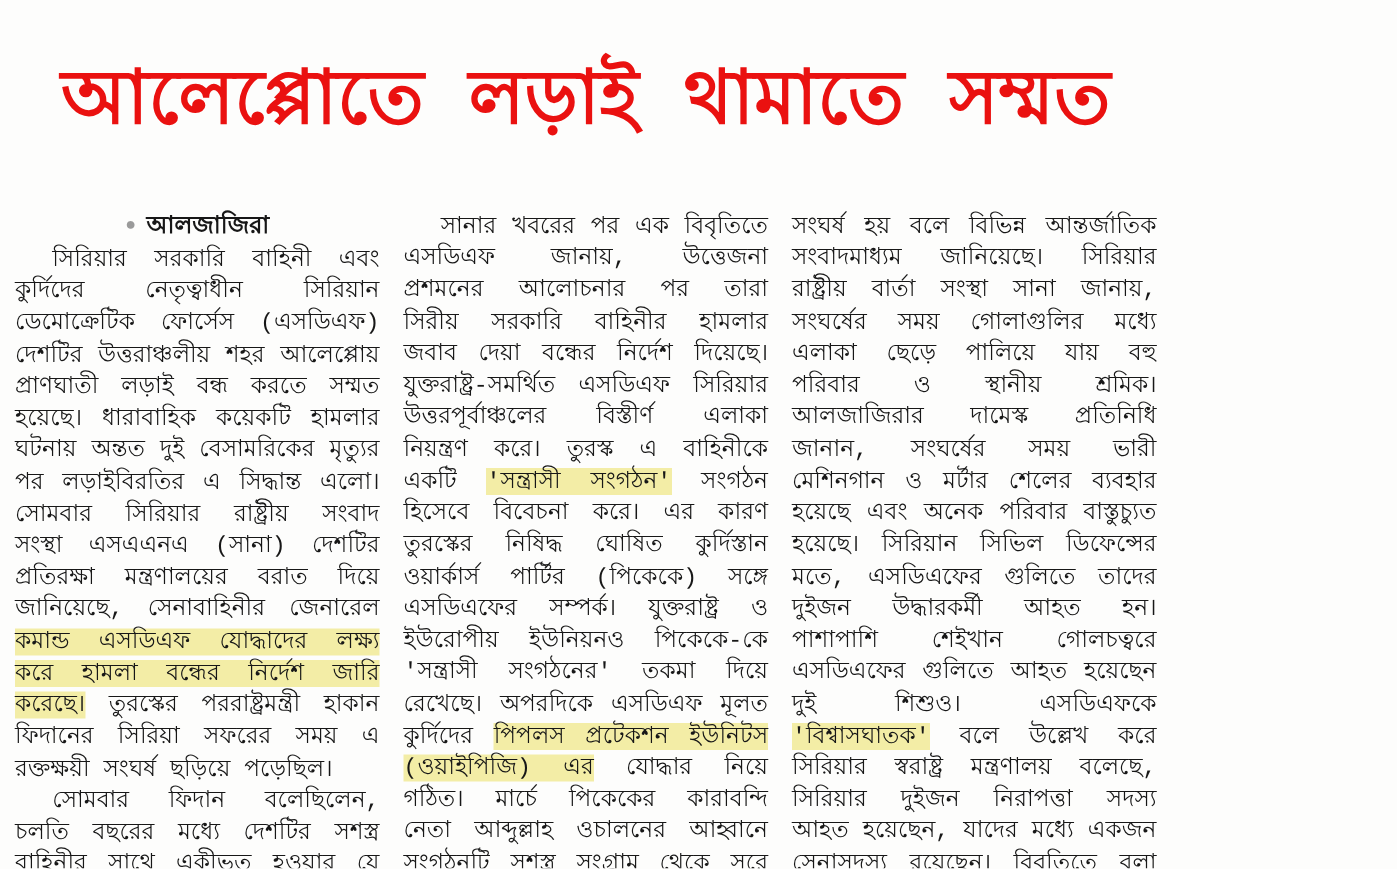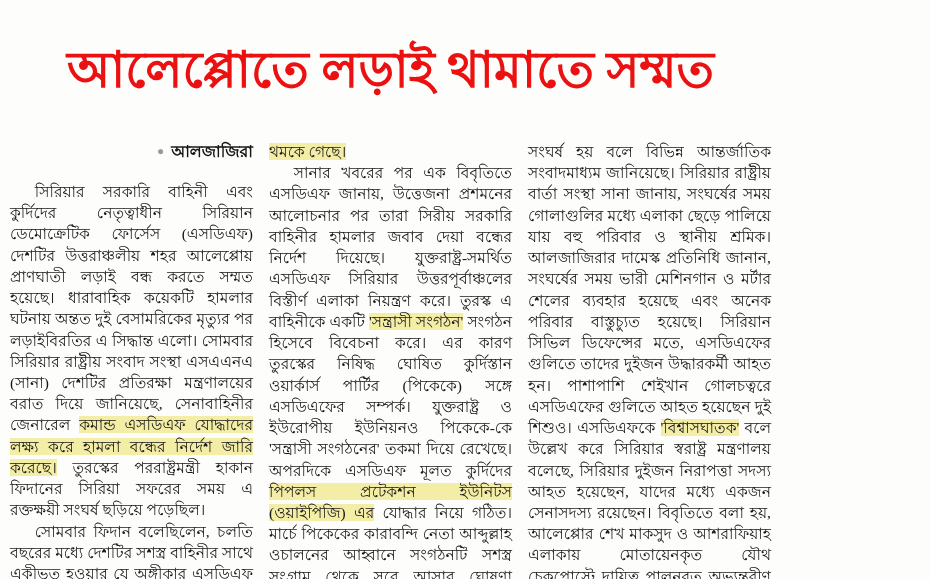--- a/index.html
+++ b/index.html
@@ -6,21 +6,21 @@
     margin: 0;
     padding: 0;
     background: #fdfdfc;
   }
   #page {
     position: relative;
     width: 781px;
     height: 579px;
     background: #fdfdfc;
     overflow: hidden;
-    font-family: Liberation Serif, serif;
+    font-family: Liberation Mono, monospace;
   }
   .headline {
     text-align: center;
     color: var(--headline-color, #ea1110);
     font-weight: 700;
     font-size: 50px;
     line-height: 1.2;
     padding-top: 6px;
     letter-spacing: 0px;
   }
@@ -40,23 +40,23 @@
     color: var(--text-color, #171717);
   }
   .para { margin: 0; }
   .para.indent { text-indent: 1.6em; }
   .hl {
     background: var(--highlight-color, #f3eda6);
   }
   .byline {
     font-weight: 700;
     font-size: 16px;
-    text-align: right;
+    text-align: center;
     text-indent: 0;
-    margin-bottom: 18px;
+    margin-bottom: 0;
   }
   .byline .bullet {
     color: var(--bullet-color, #9a9a9a);
     font-size: 12px;
     margin-right: 7px;
     vertical-align: 2px;
   }
 </style>
 </head>
 <body>
@@ -72,21 +72,20 @@
       <div class="byline">
         <span class="bullet">●</span><span>আলজাজিরা</span>
       </div>
       <div class="col-body">
           <p class="para indent"><span>সিরিয়ার সরকারি বাহিনী এবং কুর্দিদের নেতৃত্বাধীন সিরিয়ান ডেমোক্রেটিক ফোর্সেস (এসডিএফ) দেশটির উত্তরাঞ্চলীয় শহর আলেপ্পোয় প্রাণঘাতী লড়াই বন্ধ করতে সম্মত হয়েছে। ধারাবাহিক কয়েকটি হামলার ঘটনায় অন্তত দুই বেসামরিকের মৃত্যুর পর লড়াইবিরতির এ সিদ্ধান্ত এলো। সোমবার সিরিয়ার রাষ্ট্রীয় সংবাদ সংস্থা এসএএনএ (সানা) দেশটির প্রতিরক্ষা মন্ত্রণালয়ের বরাত দিয়ে জানিয়েছে, সেনাবাহিনীর জেনারেল </span><span class="hl">কমান্ড এসডিএফ যোদ্ধাদের লক্ষ্য করে হামলা বন্ধের নির্দেশ জারি করেছে।</span><span> তুরস্কের পররাষ্ট্রমন্ত্রী হাকান ফিদানের সিরিয়া সফরের সময় এ রক্তক্ষয়ী সংঘর্ষ ছড়িয়ে পড়েছিল।</span></p>
           <p class="para indent"><span>সোমবার ফিদান বলেছিলেন, চলতি বছরের মধ্যে দেশটির সশস্ত্র বাহিনীর সাথে একীভূত হওয়ার যে অঙ্গীকার এসডিএফ করেছিল, তা রক্ষা করার কোনো ইচ্ছা তাদের নেই বলে মনে হচ্ছে। মার্চে দামেস্ক ও এসডিএফের মধ্যে হওয়া একটি চুক্তি অনুযায়ী, কুর্দি নেতৃত্বধীন এ বাহিনী সিরিয়ার নতুন সেনাবাহিনীর সাথে একীভূত হয়ে যাওয়ার কথা ছিল, কিন্তু এ প্রক্রিয়ার বিস্তারিত অস্পষ্ট ছিল আর এর বাস্তবায়নও</span></p>
         </div>
     </div>
     <div class="column">
       <div class="col-body">
-          <p class="para"><span class="hl">থমকে গেছে।</span></p>
           <p class="para indent"><span>সানার খবরের পর এক বিবৃতিতে এসডিএফ জানায়, উত্তেজনা প্রশমনের আলোচনার পর তারা সিরীয় সরকারি বাহিনীর হামলার জবাব দেয়া বন্ধের নির্দেশ দিয়েছে। যুক্তরাষ্ট্র-সমর্থিত এসডিএফ সিরিয়ার উত্তরপূর্বাঞ্চলের বিস্তীর্ণ এলাকা নিয়ন্ত্রণ করে। তুরস্ক এ বাহিনীকে একটি </span><span class="hl">'সন্ত্রাসী সংগঠন'</span><span> সংগঠন হিসেবে বিবেচনা করে। এর কারণ তুরস্কের নিষিদ্ধ ঘোষিত কুর্দিস্তান ওয়ার্কার্স পার্টির (পিকেকে) সঙ্গে এসডিএফের সম্পর্ক। যুক্তরাষ্ট্র ও ইউরোপীয় ইউনিয়নও পিকেকে-কে 'সন্ত্রাসী সংগঠনের' তকমা দিয়ে রেখেছে। অপরদিকে এসডিএফ মূলত কুর্দিদের </span><span class="hl">পিপলস প্রটেকশন ইউনিটস (ওয়াইপিজি) এর</span><span> যোদ্ধার নিয়ে গঠিত। মার্চে পিকেকের কারাবন্দি নেতা আব্দুল্লাহ ওচালনের আহ্বানে সংগঠনটি সশস্ত্র সংগ্রাম থেকে সরে আসার ঘোষণা দিয়েছে।</span></p>
           <p class="para indent"><span>উল্লেখ্য, সিরিয়ার আলেপ্পো শহরে সিরীয় সেনাবাহিনী ও কুর্দি নেতৃত্বাধীন সিরিয়ান ডেমোক্রেটিক ফোর্সেসের (এসডিএফ) মধ্যে সংঘর্ষের ঘটনা ঘটেছে। এ ঘটনায় অন্তত দুইজন নিহত এবং ১১ জন আহত হয়েছেন। সোমবার শেইখান ও লায়রমুন গোলচত্বর এলাকায় এ</span></p>
         </div>
     </div>
     <div class="column">
       <div class="col-body">
           <p class="para"><span>সংঘর্ষ হয় বলে বিভিন্ন আন্তর্জাতিক সংবাদমাধ্যম জানিয়েছে। সিরিয়ার রাষ্ট্রীয় বার্তা সংস্থা সানা জানায়, সংঘর্ষের সময় গোলাগুলির মধ্যে এলাকা ছেড়ে পালিয়ে যায় বহু পরিবার ও স্থানীয় শ্রমিক। আলজাজিরার দামেস্ক প্রতিনিধি জানান, সংঘর্ষের সময় ভারী মেশিনগান ও মর্টার শেলের ব্যবহার হয়েছে এবং অনেক পরিবার বাস্তুচ্যুত হয়েছে। সিরিয়ান সিভিল ডিফেন্সের মতে, এসডিএফের গুলিতে তাদের দুইজন উদ্ধারকর্মী আহত হন। পাশাপাশি শেইখান গোলচত্বরে এসডিএফের গুলিতে আহত হয়েছেন দুই শিশুও। এসডিএফকে </span><span class="hl">'বিশ্বাসঘাতক'</span><span> বলে উল্লেখ করে সিরিয়ার স্বরাষ্ট্র মন্ত্রণালয় বলেছে, সিরিয়ার দুইজন নিরাপত্তা সদস্য আহত হয়েছেন, যাদের মধ্যে একজন সেনাসদস্য রয়েছেন। বিবৃতিতে বলা হয়, আলেপ্পোর শেখ মাকসুদ ও আশরাফিয়াহ এলাকায় মোতায়েনকৃত যৌথ চেকপোস্টে দায়িত্ব পালনরত অভ্যন্তরীণ নিরাপত্তা বাহিনীর ওপর হামলা চালায় এসডিএফ বাহিনী। তবে বেসামরিক এলাকায় হামলার অভিযোগ অস্বীকার করে সরকারের সাথে সংশ্লিষ্ট গোষ্ঠীগুলোকেই দায়ী করেছে এসডিএফ।</span></p>
         </div>
     </div>
   </div>

